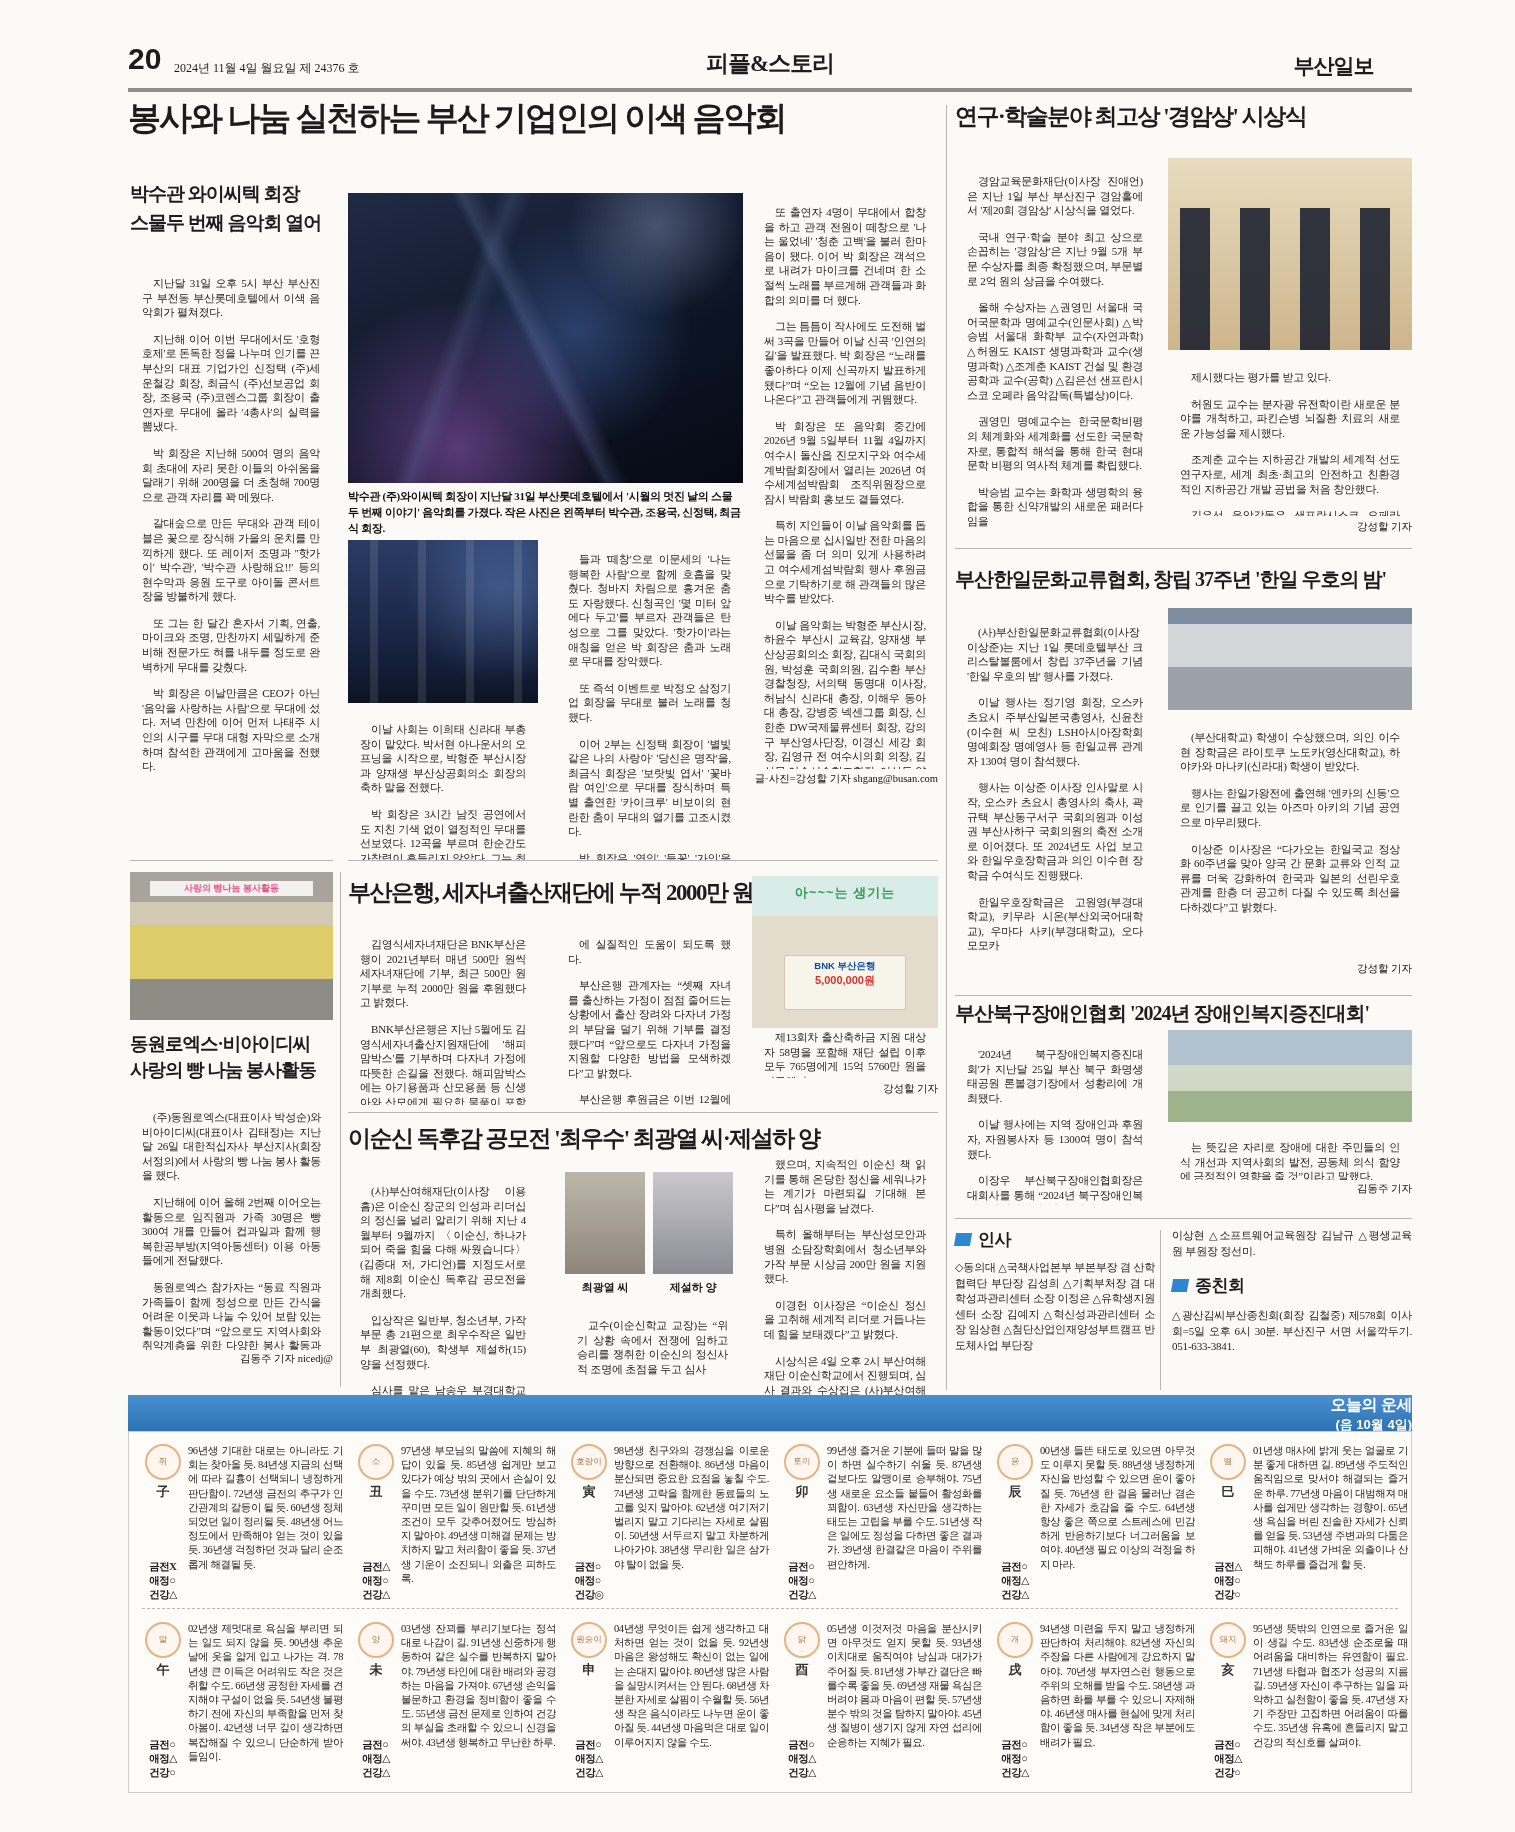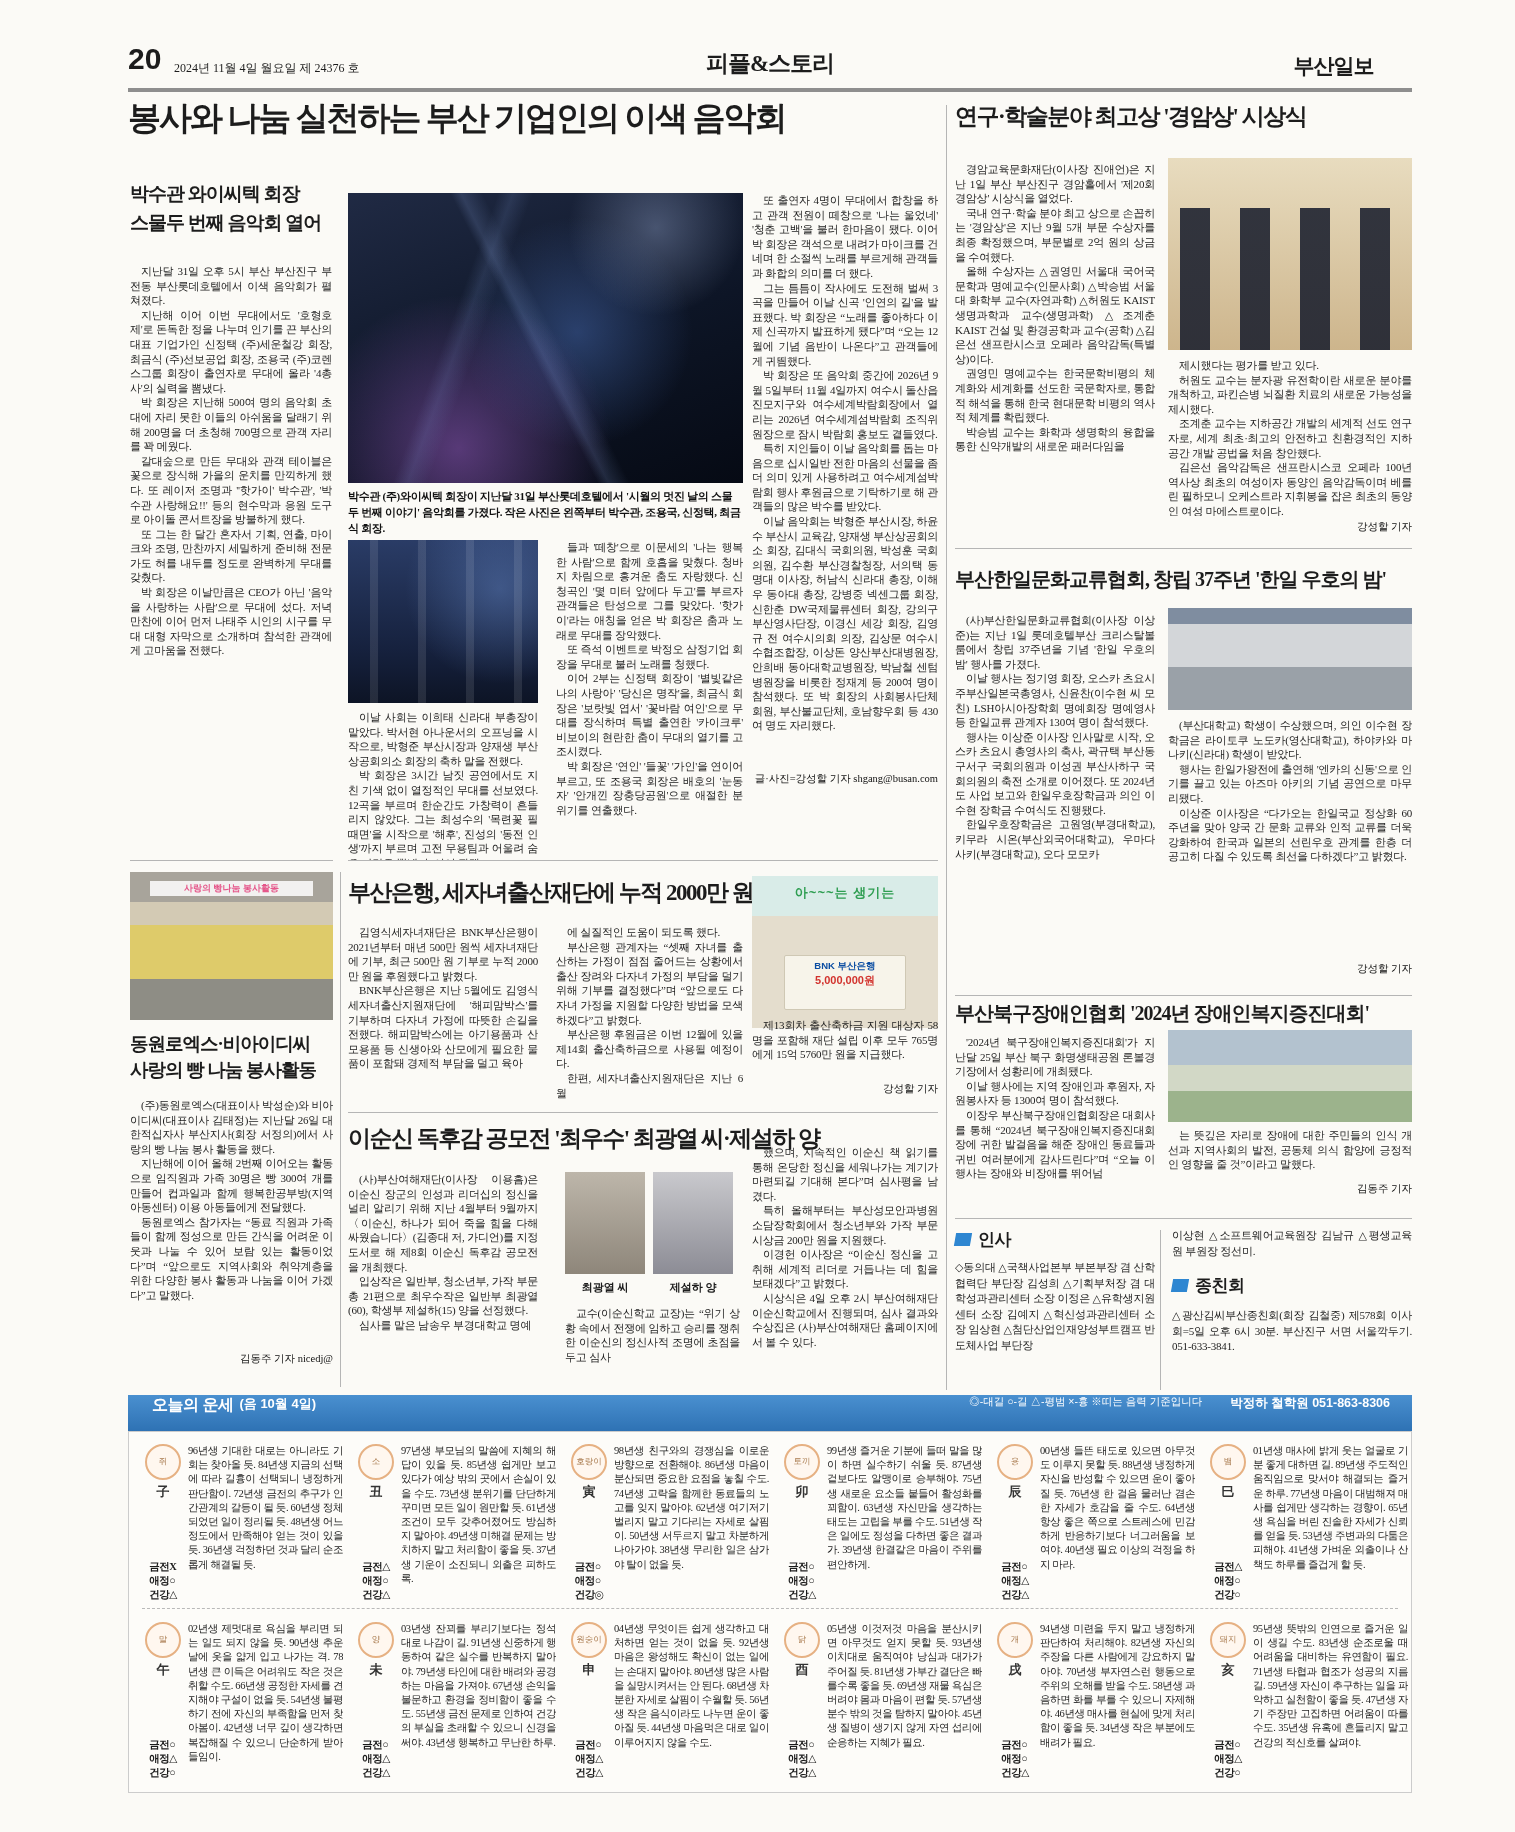--- a/index.html
+++ b/index.html
@@ -13,21 +13,21 @@
   .brand{font-size:21px;font-weight:bold;letter-spacing:-1px;}
   .toprule{background:#8e8e8e;height:4px;}
   
   .hl-main{font-size:33px;font-weight:900;letter-spacing:-2px;line-height:1.1;}
   .hl-mid{font-size:23px;font-weight:800;letter-spacing:-1.5px;line-height:1.1;}
   .hl-right{font-size:20px;font-weight:800;letter-spacing:-1px;line-height:1.1;}
   .hl-small p{margin:0;font-size:18.5px;font-weight:800;letter-spacing:-1px;line-height:1.4;}
   .subhead p{margin:0;font-size:19px;font-weight:800;letter-spacing:-1px;line-height:1.5;}
   
   .bcol{font-size:11px;line-height:14.6px;letter-spacing:-0.2px;overflow:hidden;text-align:justify;}
-  .bcol p{margin:0;text-indent:11px;text-align:justify;}
+  .bcol p{margin:12px;text-indent:11px;text-align:justify;}
   .byline{font-size:10.5px;text-align:right;color:#111;}
   .caption{font-size:11px;font-weight:600;line-height:1.45;letter-spacing:-0.3px;color:#111;}
   .plabel{font-size:11px;font-weight:600;text-align:center;}
   
   .vrule{width:1px;background:#b5b5b5;}
   .hrule{height:1px;background:#b5b5b5;}
   
   .ph{overflow:hidden;background:#999;}
   .ph-concert{background:
     radial-gradient(circle at 78% 12%, rgba(190,210,255,.30), transparent 22%),
@@ -53,21 +53,21 @@
   .bnk-banner{position:absolute;top:5%;left:8%;width:84%;text-align:center;font-weight:800;color:#2f9e52;font-size:13px;letter-spacing:1px;font-family:"Liberation Sans",sans-serif;}
   .bnk-card{position:absolute;left:17%;top:52%;width:66%;height:36%;background:#f7f4ea;border:1px solid #cfc8b4;border-radius:2px;text-align:center;padding-top:4px;box-sizing:border-box;}
   .bnk-card .l1{font-size:9.5px;font-weight:800;color:#0b4da2;font-family:"Liberation Sans",sans-serif;}
   .bnk-card .l2{font-size:11px;font-weight:800;color:#d2322d;font-family:"Liberation Sans",sans-serif;}
   .bread-banner{position:absolute;top:6%;left:10%;width:80%;text-align:center;background:rgba(255,255,255,.85);font-size:9px;font-weight:800;color:#e5578a;padding:1px 0;font-family:"Liberation Sans",sans-serif;}
   
   .secflag{display:inline-block;width:16px;height:13px;background:#2e86d1;transform:skewX(-10deg);margin-right:7px;}
   .sechead{font-size:17px;font-weight:800;letter-spacing:-0.5px;display:flex;align-items:center;}
   .sectext{font-size:11px;line-height:15.5px;text-align:justify;letter-spacing:-0.2px;}
   
-  .hbar{background:linear-gradient(180deg,#4a90d0,#2e72b4);color:#fff;display:flex;align-items:flex-start;font-family:"Liberation Sans",sans-serif;}
+  .hbar{background:linear-gradient(180deg,#4a90d0,#2e72b4);color:#fff;display:flex;align-items:flex-end;font-family:"Liberation Sans",sans-serif;flex-direction:column;}
   .hbar .t{font-size:16px;font-weight:800;margin-left:24px;letter-spacing:-0.5px;}
   .hbar .lu{font-size:13px;font-weight:700;margin-left:6px;}
   .hbar .lg{font-size:10.5px;margin-left:auto;}
   .hbar .ph-num{font-size:12.5px;font-weight:800;margin-left:28px;margin-right:22px;}
   .hbox{border:1px solid #ccc;background:#fdfcf9;}
   .hcell{position:absolute;width:205px;height:158px;display:flex;}
   .hrail{width:50px;display:flex;flex-direction:column;align-items:center;flex-shrink:0;}
   .hicon{width:36px;height:36px;border:2px solid #e6b183;border-radius:50%;display:flex;align-items:center;justify-content:center;font-size:8.5px;color:#a97b4f;background:#fff7ef;box-sizing:border-box;text-align:center;font-family:"Liberation Sans",sans-serif;}
   .hhanja{font-size:13px;font-weight:700;margin-top:3px;color:#333;}
   .hratings{margin-top:auto;font-size:10.5px;font-weight:700;line-height:14px;letter-spacing:-0.5px;}

